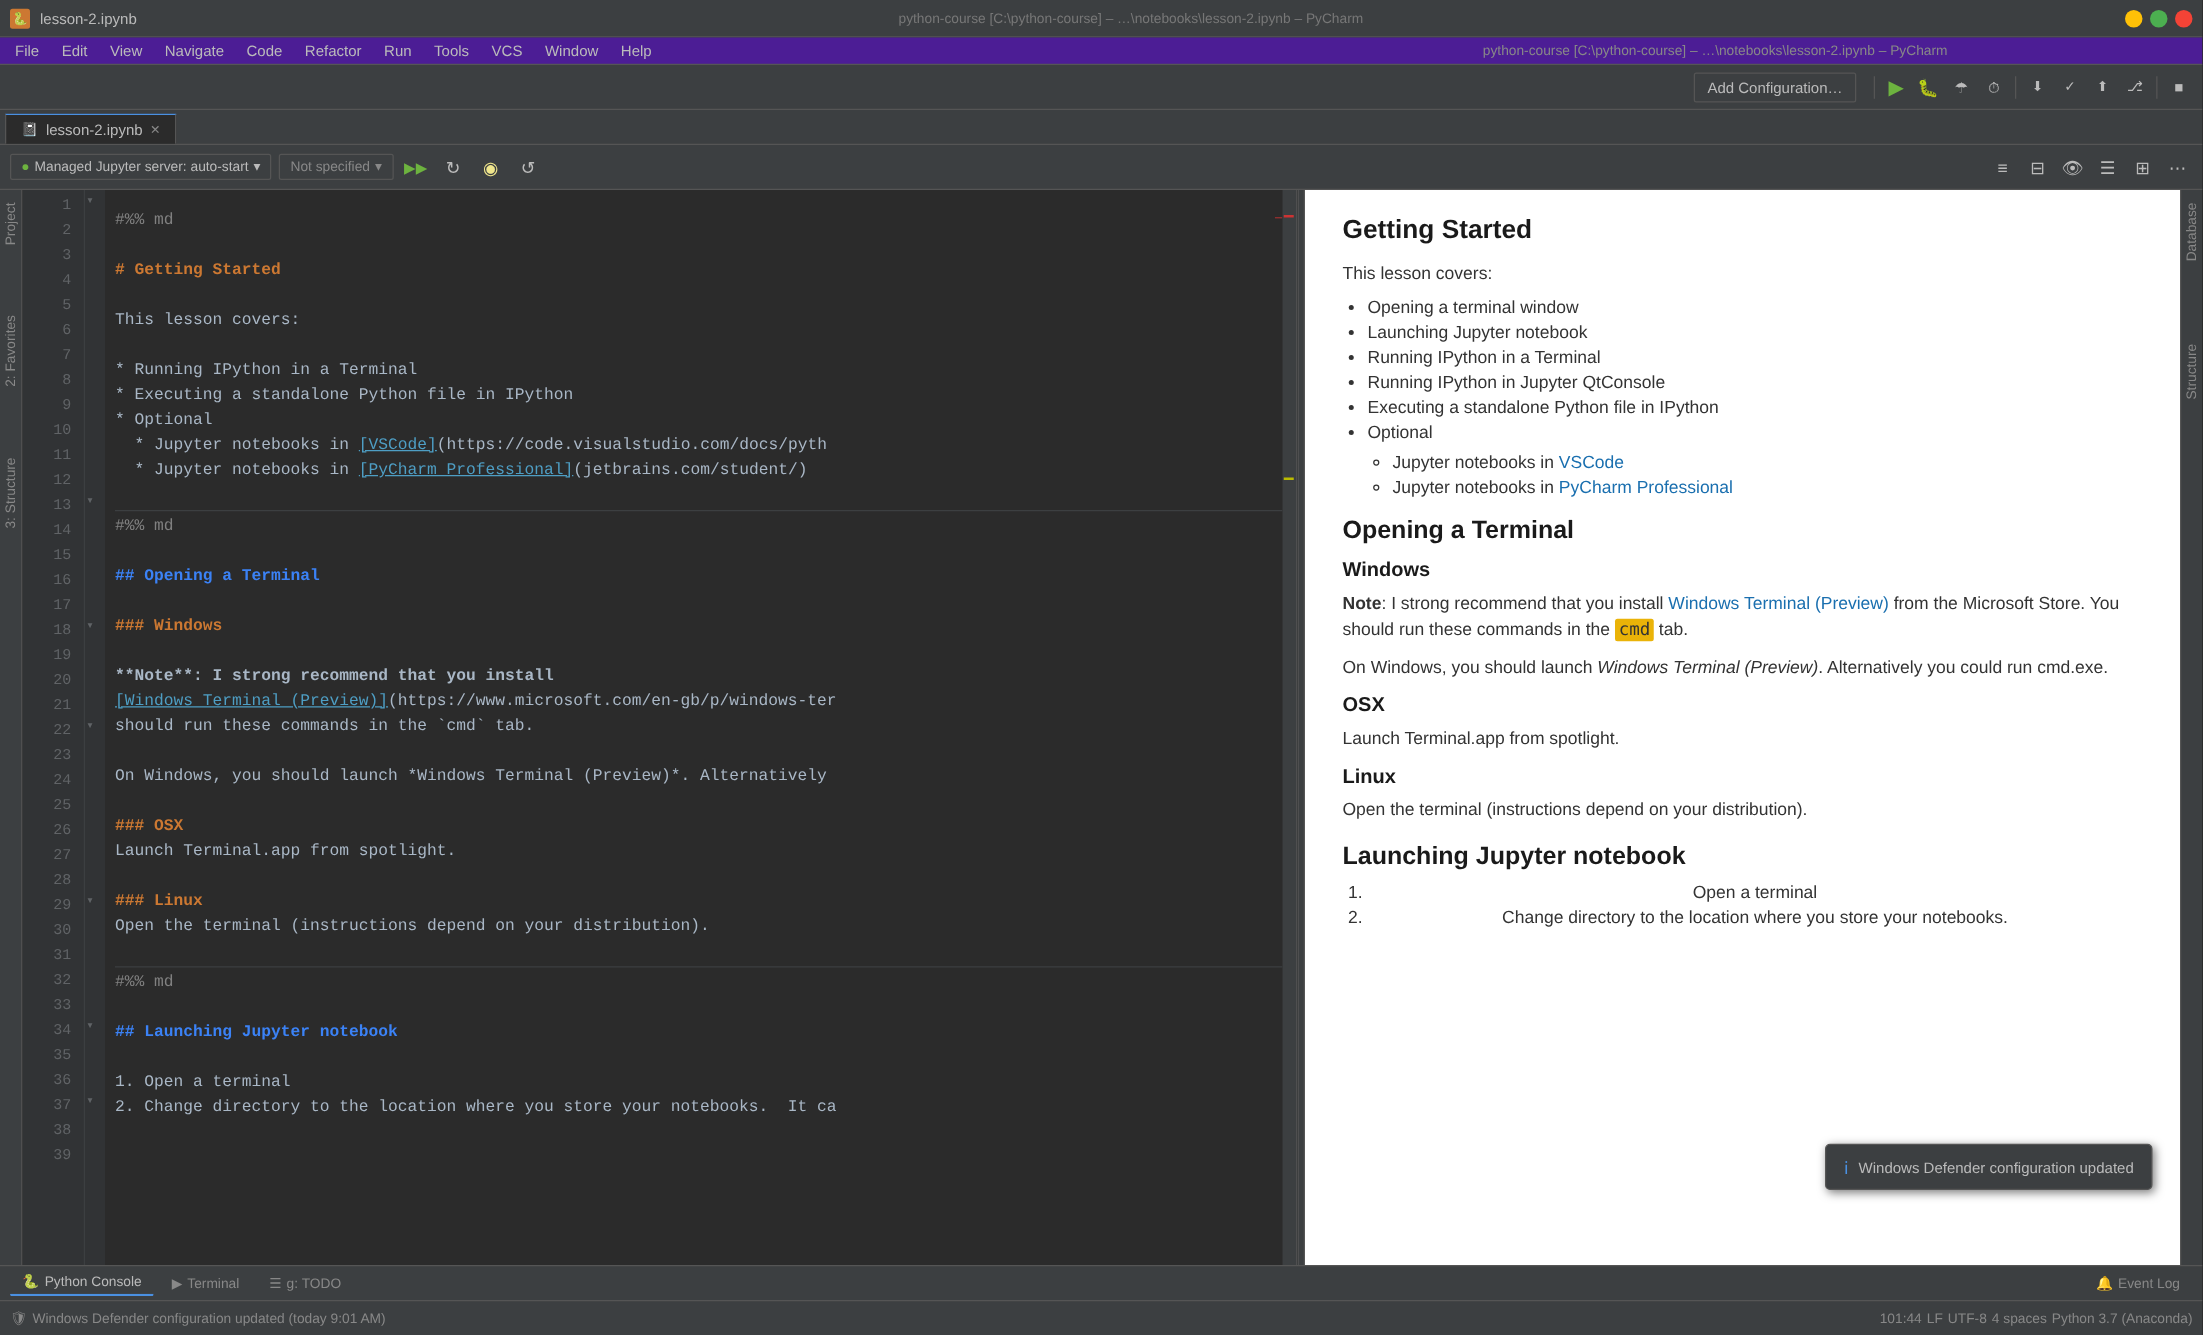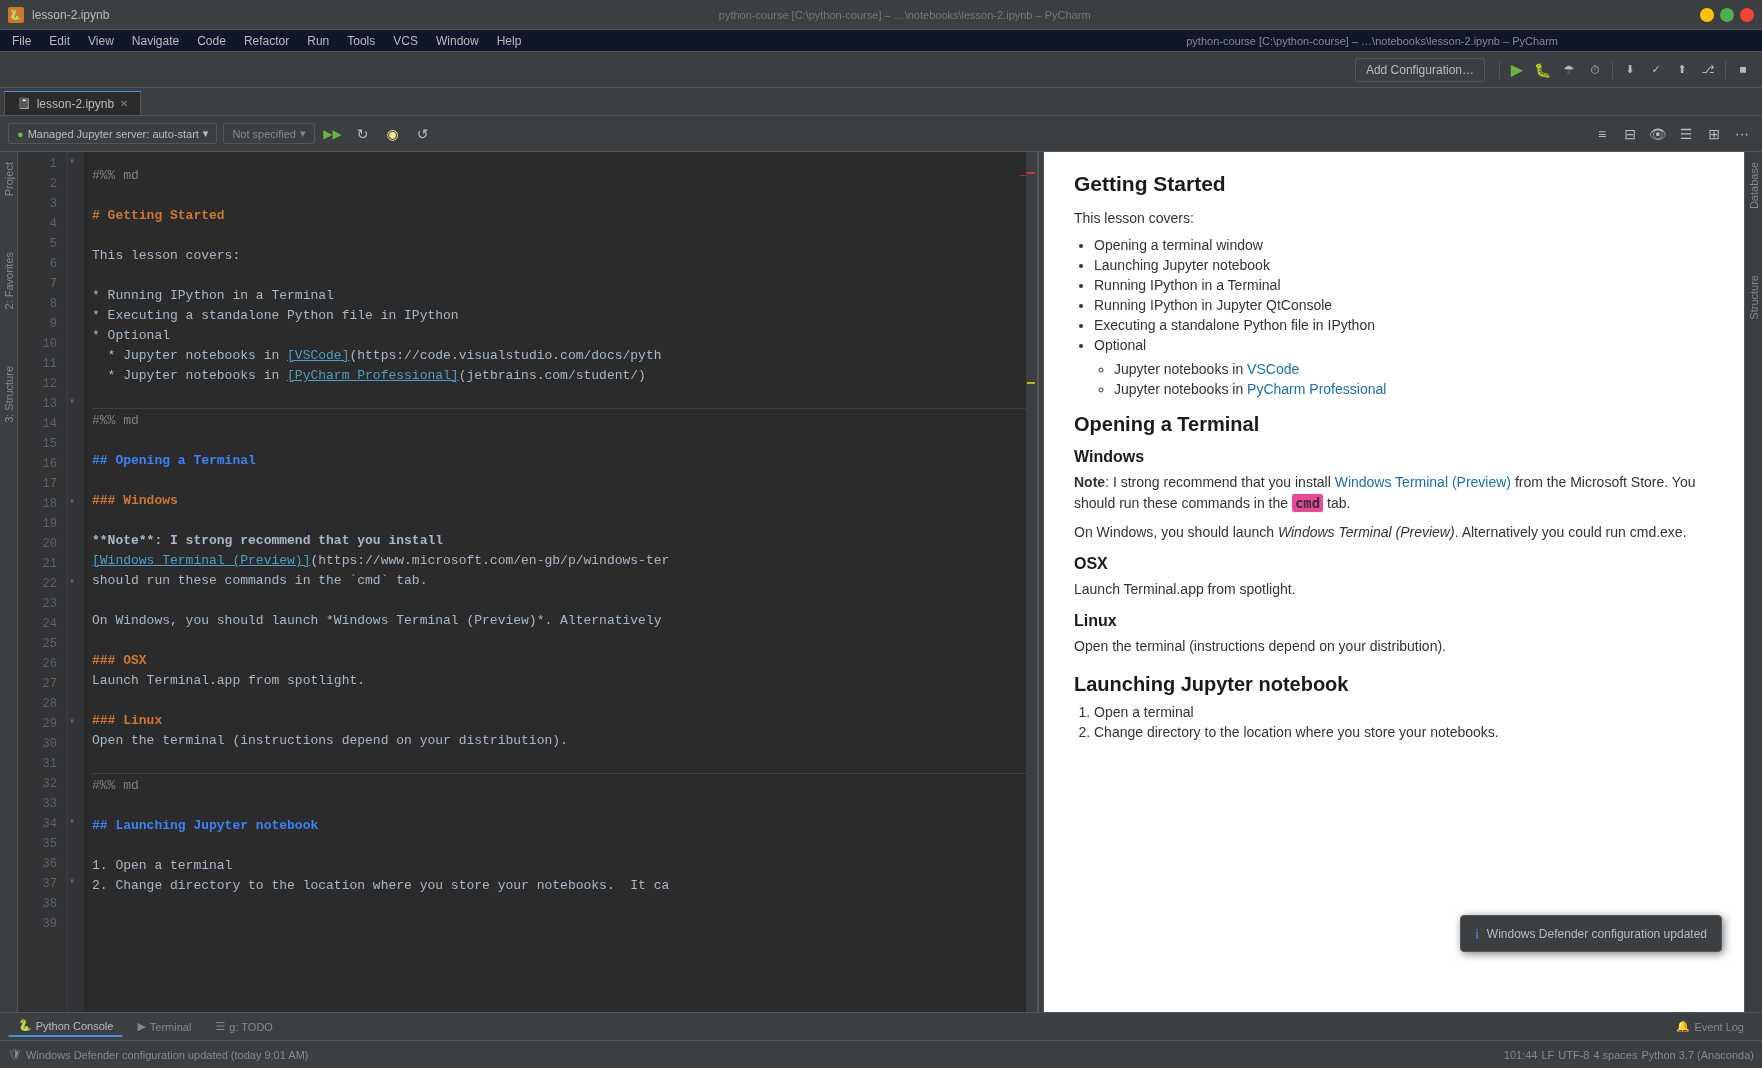--- a/index.html
+++ b/index.html
@@ -50,21 +50,21 @@
       border-radius: 50%;
       cursor: pointer;
     }
     .win-btn.minimize { background: #ffc107; }
     .win-btn.maximize { background: #4caf50; }
     .win-btn.close { background: #f44336; }
 
     
     .menu-bar {
       height: 22px;
-      background: #0f172a;
+      background: #4c1d95;
       display: flex;
       align-items: center;
       padding: 0 4px;
       border-bottom: 1px solid #555;
       flex-shrink: 0;
       gap: 2px;
     }
     .menu-item {
       padding: 2px 8px;
       color: #bbb;
@@ -324,31 +324,31 @@
       margin: 8px 0 8px 20px;
     }
     .preview-area ul li {
       margin-bottom: 4px;
     }
     .preview-area ol {
       margin: 8px 0 8px 20px;
     }
     .preview-area ol li {
       margin-bottom: 4px;
+      text-align: center;
     }
     .preview-area a {
       color: #1a6faf;
       text-decoration: none;
     }
     .preview-area code {
-      background: #ec4899;
+      background: #eab308;
       padding: 1px 3px;
       font-family: monospace;
       border-radius: 2px;
-      font-weight: bold;
     }
     .preview-area .indent-list {
       margin-left: 20px;
     }
     .preview-area .indent-list li {
       list-style-type: circle;
     }
 
     
     .status-bar {

